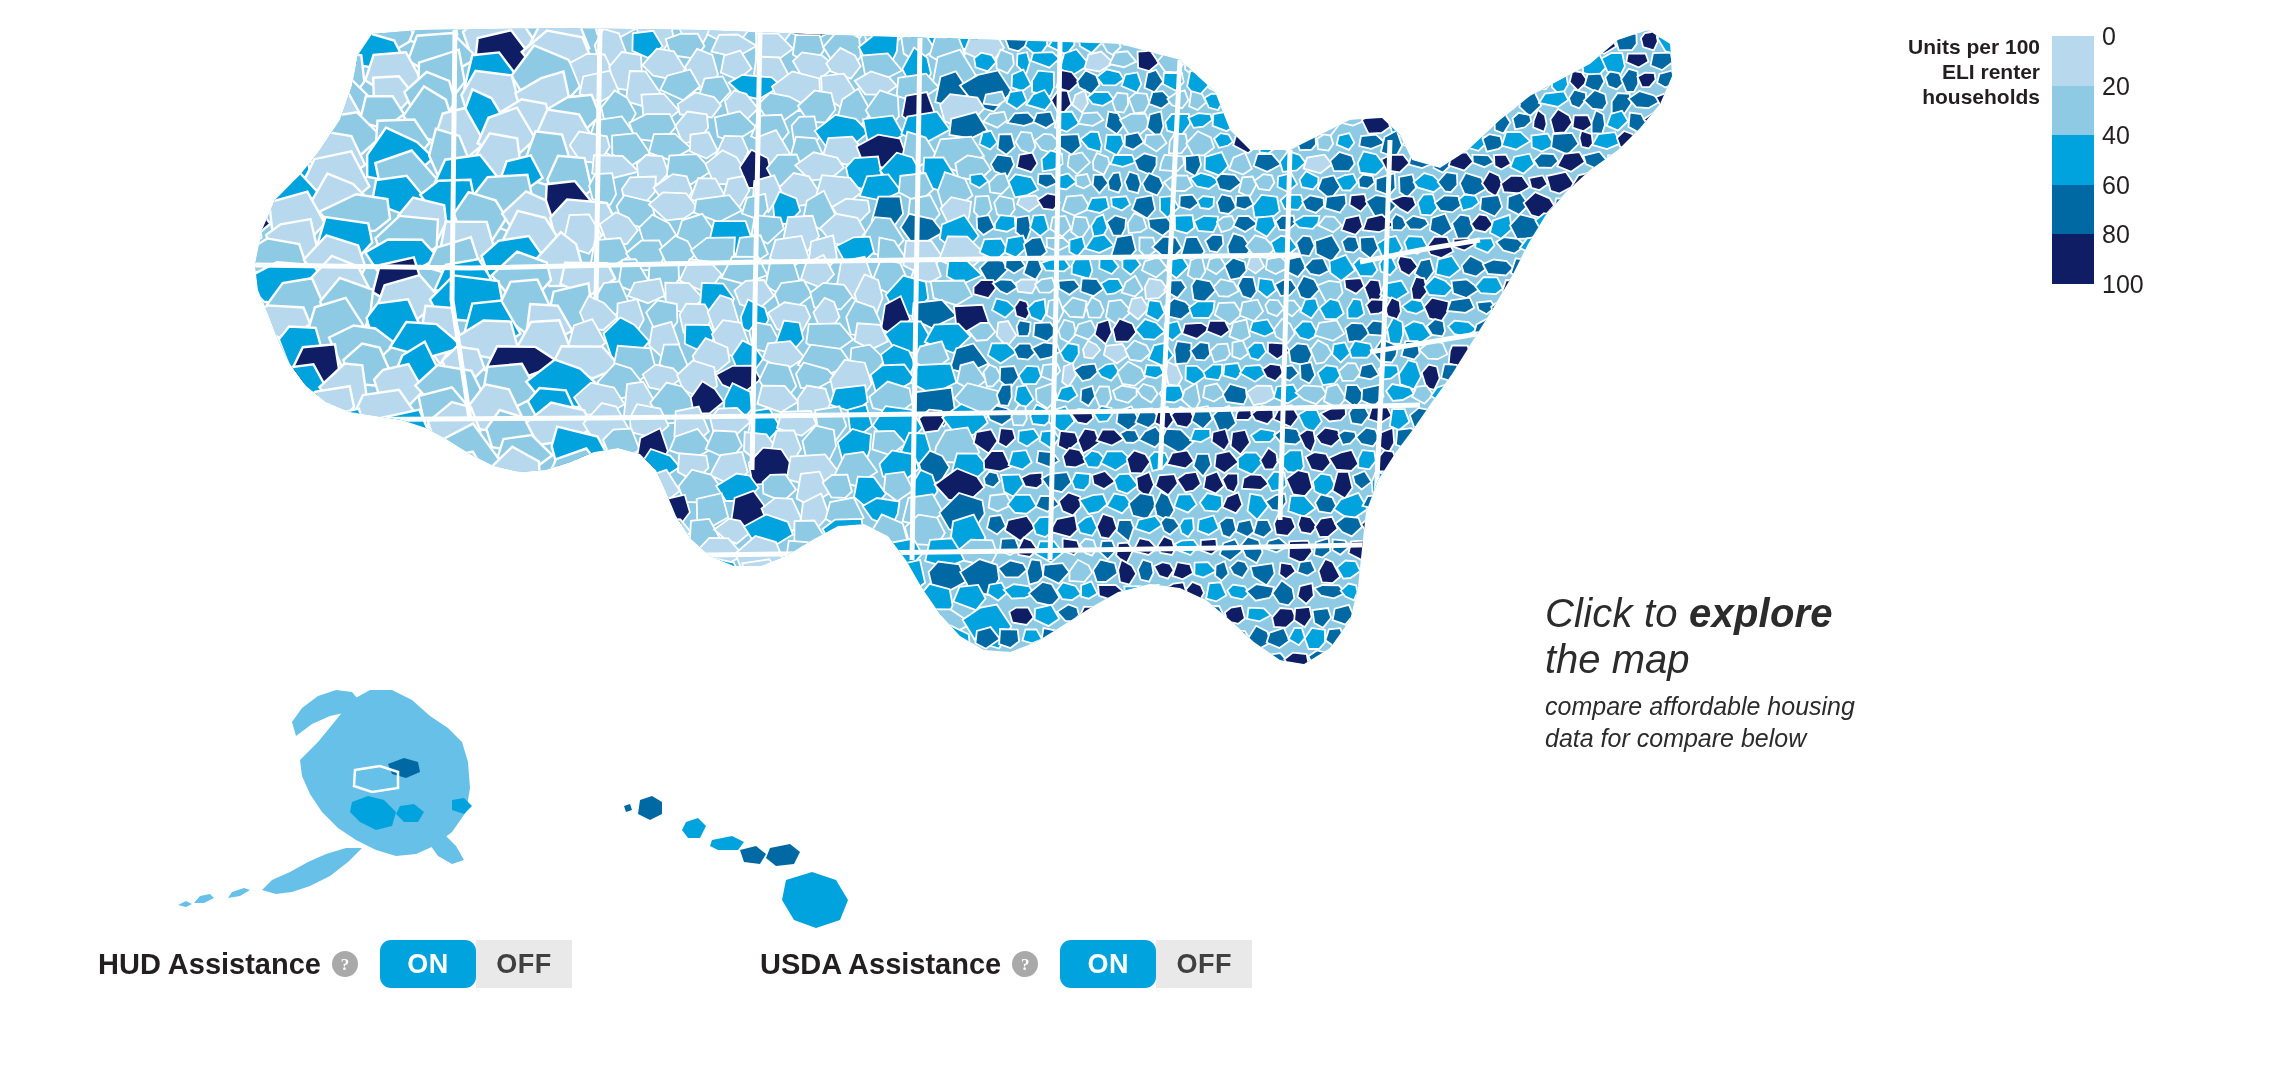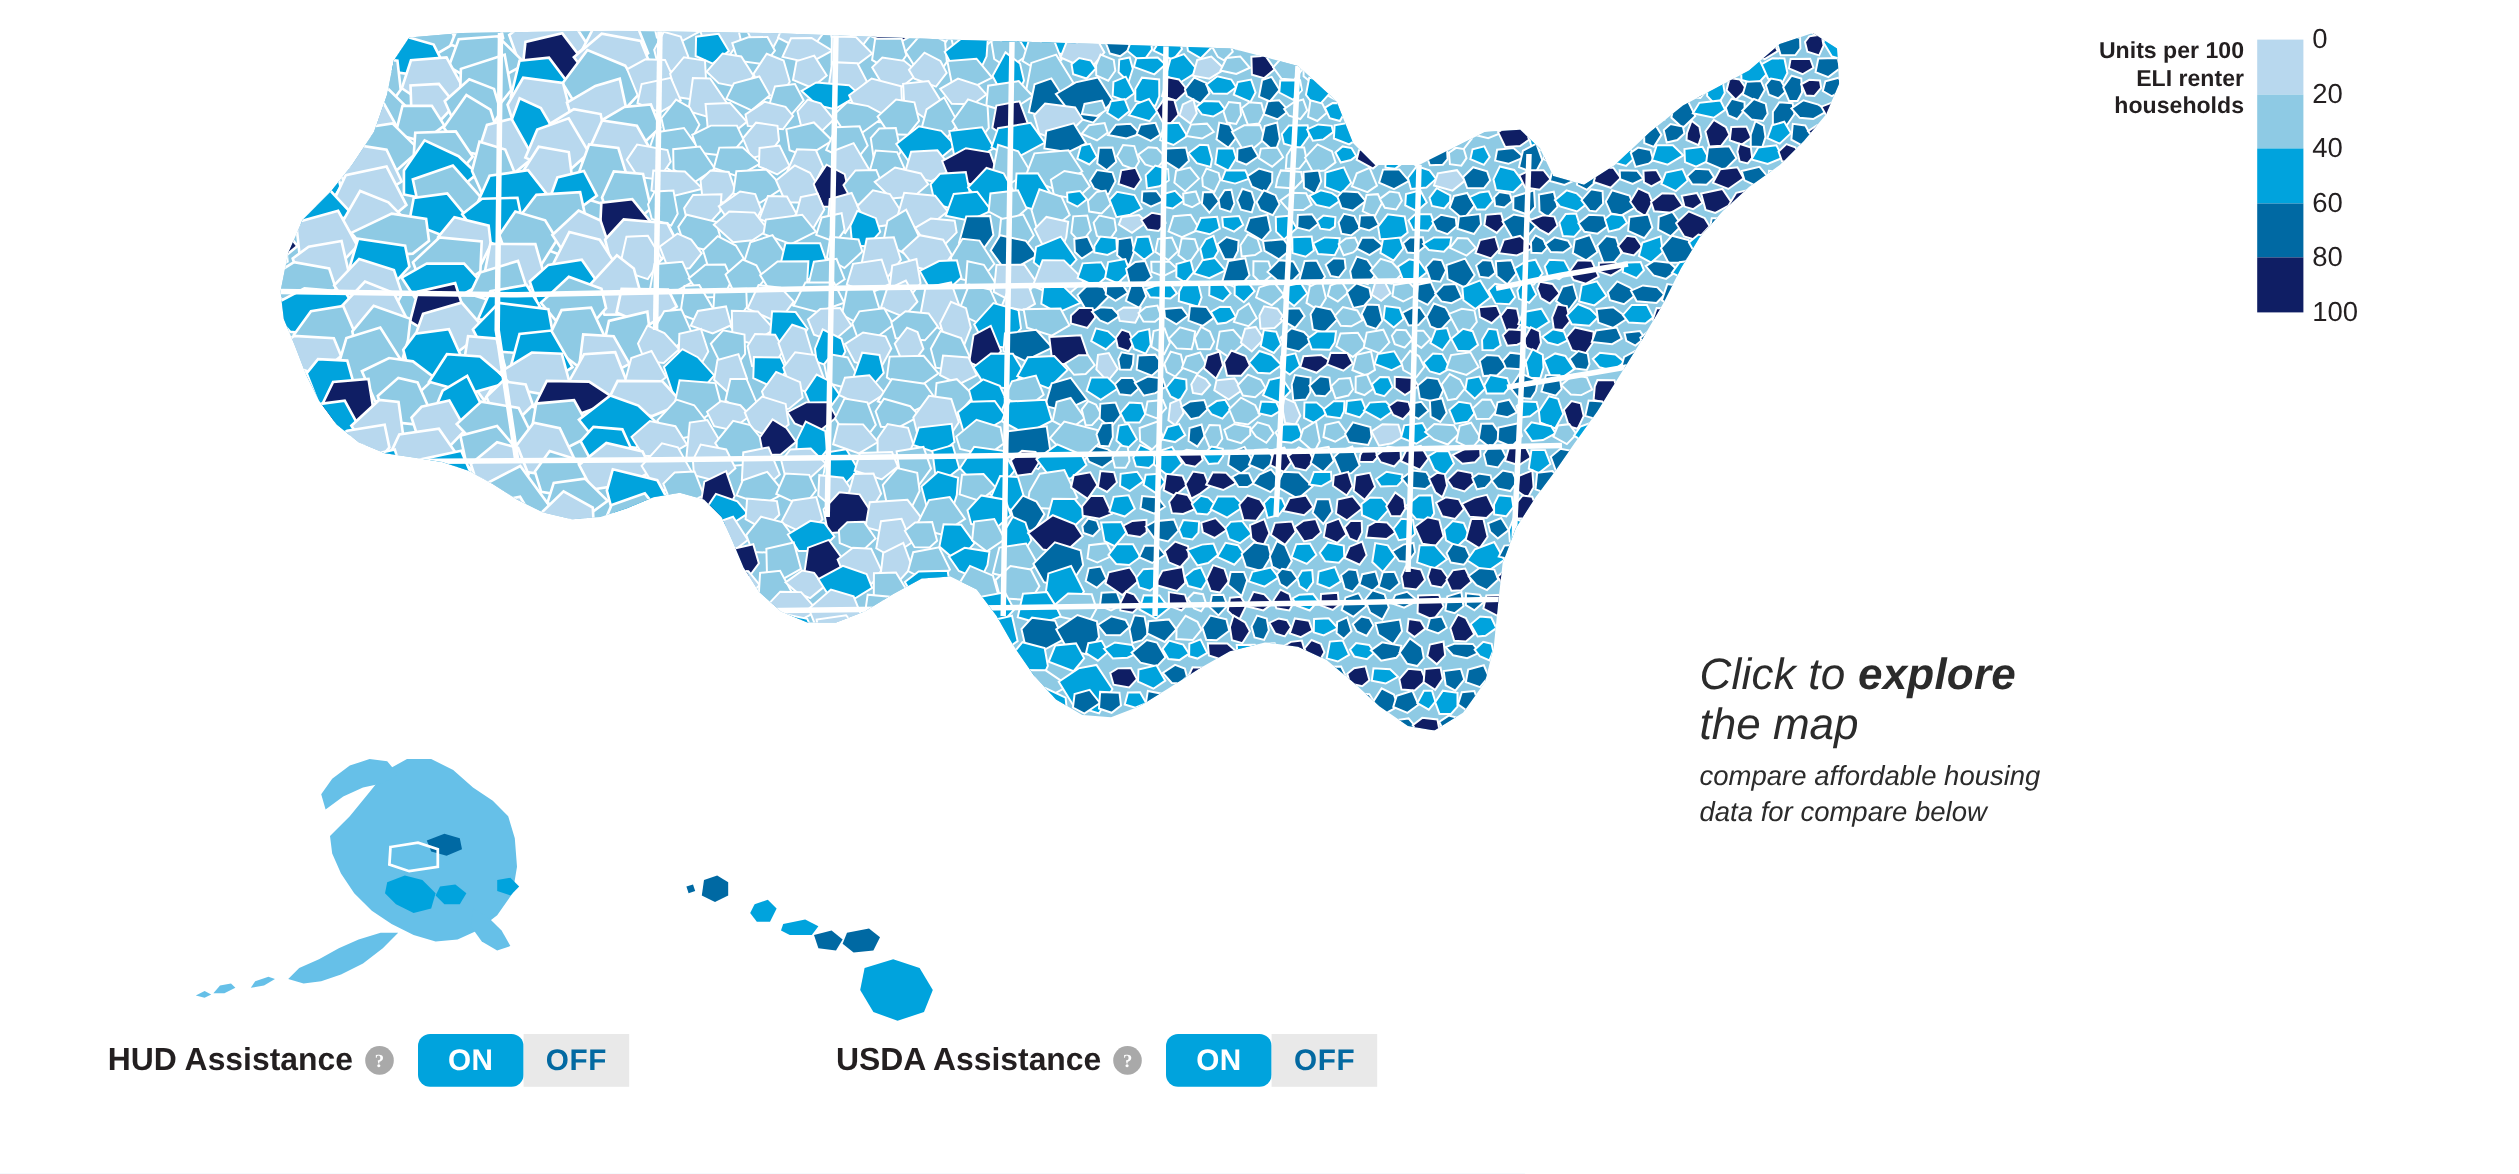--- a/index.html
+++ b/index.html
@@ -34,21 +34,21 @@
   .ctrl-label{font-size:29px;font-weight:700;color:#231f20;white-space:nowrap;}
   .help-icon{display:inline-flex;align-items:center;justify-content:center;
              width:26px;height:26px;border-radius:50%;background:#a9a9a9;color:#fff;
              font-size:17px;font-weight:700;margin-left:11px;margin-right:22px;
              font-family:"Liberation Serif",serif;line-height:1;cursor:pointer;}
   .seg{display:flex;height:48px;}
   .seg-btn{display:flex;align-items:center;justify-content:center;
            font-size:27px;font-weight:700;letter-spacing:.5px;cursor:pointer;
            user-select:none;}
   .seg-btn.on{background:#00a3dd;color:#ffffff;border-radius:11px;}
-  .seg-btn.off{background:#e9e9e9;color:#0369a1;}
+  .seg-btn.off{background:#e9e9e9;color:#404040;}
   .toggle .seg-btn{width:96px;}
 
   #year-group{left:1400px;}
   #year-group .ctrl-label{margin-right:28px;}
   .year-btn{width:160px;margin-right:4px;}
   .year-btn:last-child{margin-right:0;}
 </style>
 </head>
 <body>
 

